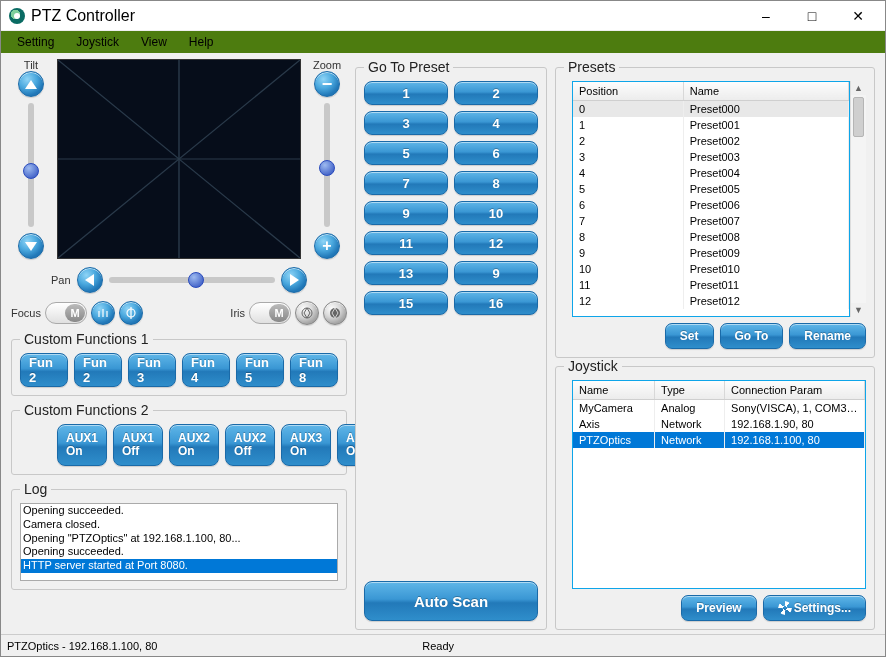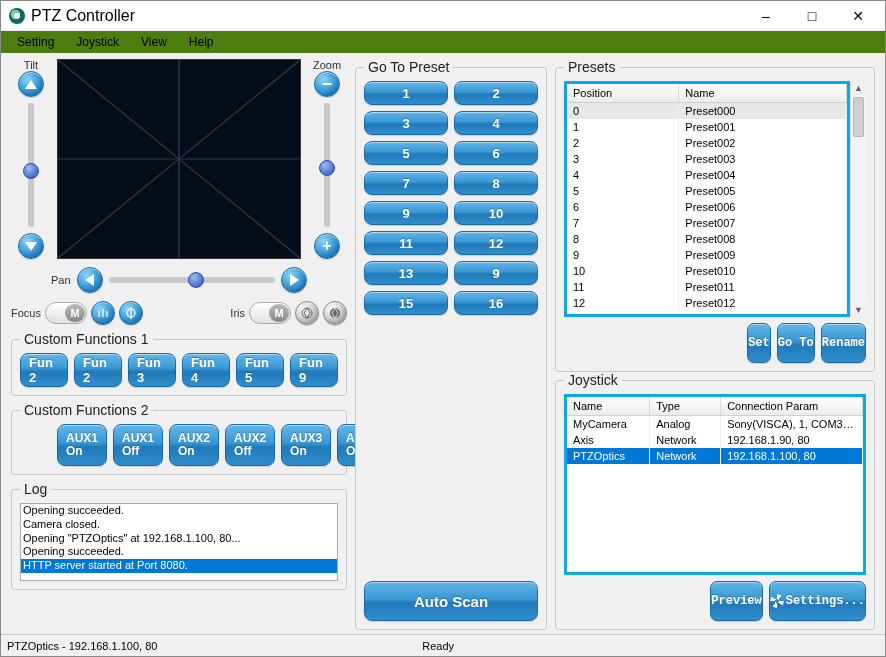--- a/index.html
+++ b/index.html
@@ -176,43 +176,43 @@
   }
   .logbox div { padding:0 2px; white-space:nowrap; overflow:hidden; text-overflow:ellipsis; }
   .logbox .sel { background:#0078d7; color:#fff; }
 
   
   .preset-grid { display:grid; grid-template-columns:1fr 1fr; gap:6px; }
   .preset-grid .btn-blue { height:24px; font-size:13px; }
 
   
   .table-wrap {
-    background:#fff; border:3px solid #0ea5e9; overflow:hidden;
-    display:flex; flex-direction:column;
+    background:#fff; border:1px solid #0ea5e9; overflow:hidden;
+    display:flex; flex-direction:column;margin-left:8px;
   }
   table { width:100%; border-collapse:collapse; table-layout:fixed; }
   thead th {
     font-weight:normal; font-size:11px; text-align:left;
     background: linear-gradient(to bottom,#fdfdfd,#ececec);
     border-right:1px solid #d8d8d8; border-bottom:1px solid #cfcfcf;
     padding:3px 6px; position:sticky; top:0;
   }
   tbody td { font-size:11px; padding:2px 6px; border-right:1px solid #eee; white-space:nowrap; overflow:hidden; text-overflow:ellipsis; }
   tbody tr.hl td { background:#e8e8e8; }
   tbody tr.sel td { background:#0078d7; color:#fff; }
   .scroll-vis {
     width:16px; background:#f0f0f0; border-left:1px solid #ddd;
     display:flex; flex-direction:column; align-items:center;
   }
   .scroll-vis .arrow { height:14px; font-size:9px; color:#666; display:flex; align-items:center; }
   .scroll-vis .track { flex:1; width:100%; background:#f4f4f4; position:relative; }
   .scroll-vis .thumb { position:absolute; top:2px; left:2px; right:2px; height:40px; background:#cfcfcf; border:1px solid #b5b5b5; border-radius:2px; }
 
   .row-btns { display:flex; gap:6px; justify-content:flex-end; margin-top:6px; }
-  .row-btns .btn-blue { padding:3px 0; height:40px;font-family:Liberation Mono, monospace; }
+  .row-btns .btn-blue { padding:3px 14px; height:26px; }
 
   .statusbar {
     height:22px; background:#f0f0f0; border-top:1px solid #ccc;
     display:flex; align-items:center; font-size:11px; padding:0 6px; gap:20px;
   }
   .statusbar .seg { white-space:nowrap; }
   .statusbar .fill { flex:1; text-align:center; }
 
   .gear-icon {
     width:14px; height:14px; display:inline-block; margin-right:2px;
@@ -350,21 +350,21 @@
     </div>
 
     <fieldset class="group">
       <legend>Custom Functions 1</legend>
       <div class="fun-row" id="fun1-row">
           <div class="btn-blue">Fun 2</div>
           <div class="btn-blue">Fun 2</div>
           <div class="btn-blue">Fun 3</div>
           <div class="btn-blue">Fun 4</div>
           <div class="btn-blue">Fun 5</div>
-          <div class="btn-blue">Fun 9</div>
+          <div class="btn-blue">Fun 8</div>
         </div>
     </fieldset>
 
     <fieldset class="group">
       <legend>Custom Functions 2</legend>
       <div class="aux-row" id="aux-row">
           <div class="btn-blue">AUX1
 On</div>
           <div class="btn-blue">AUX1
 Off</div>

